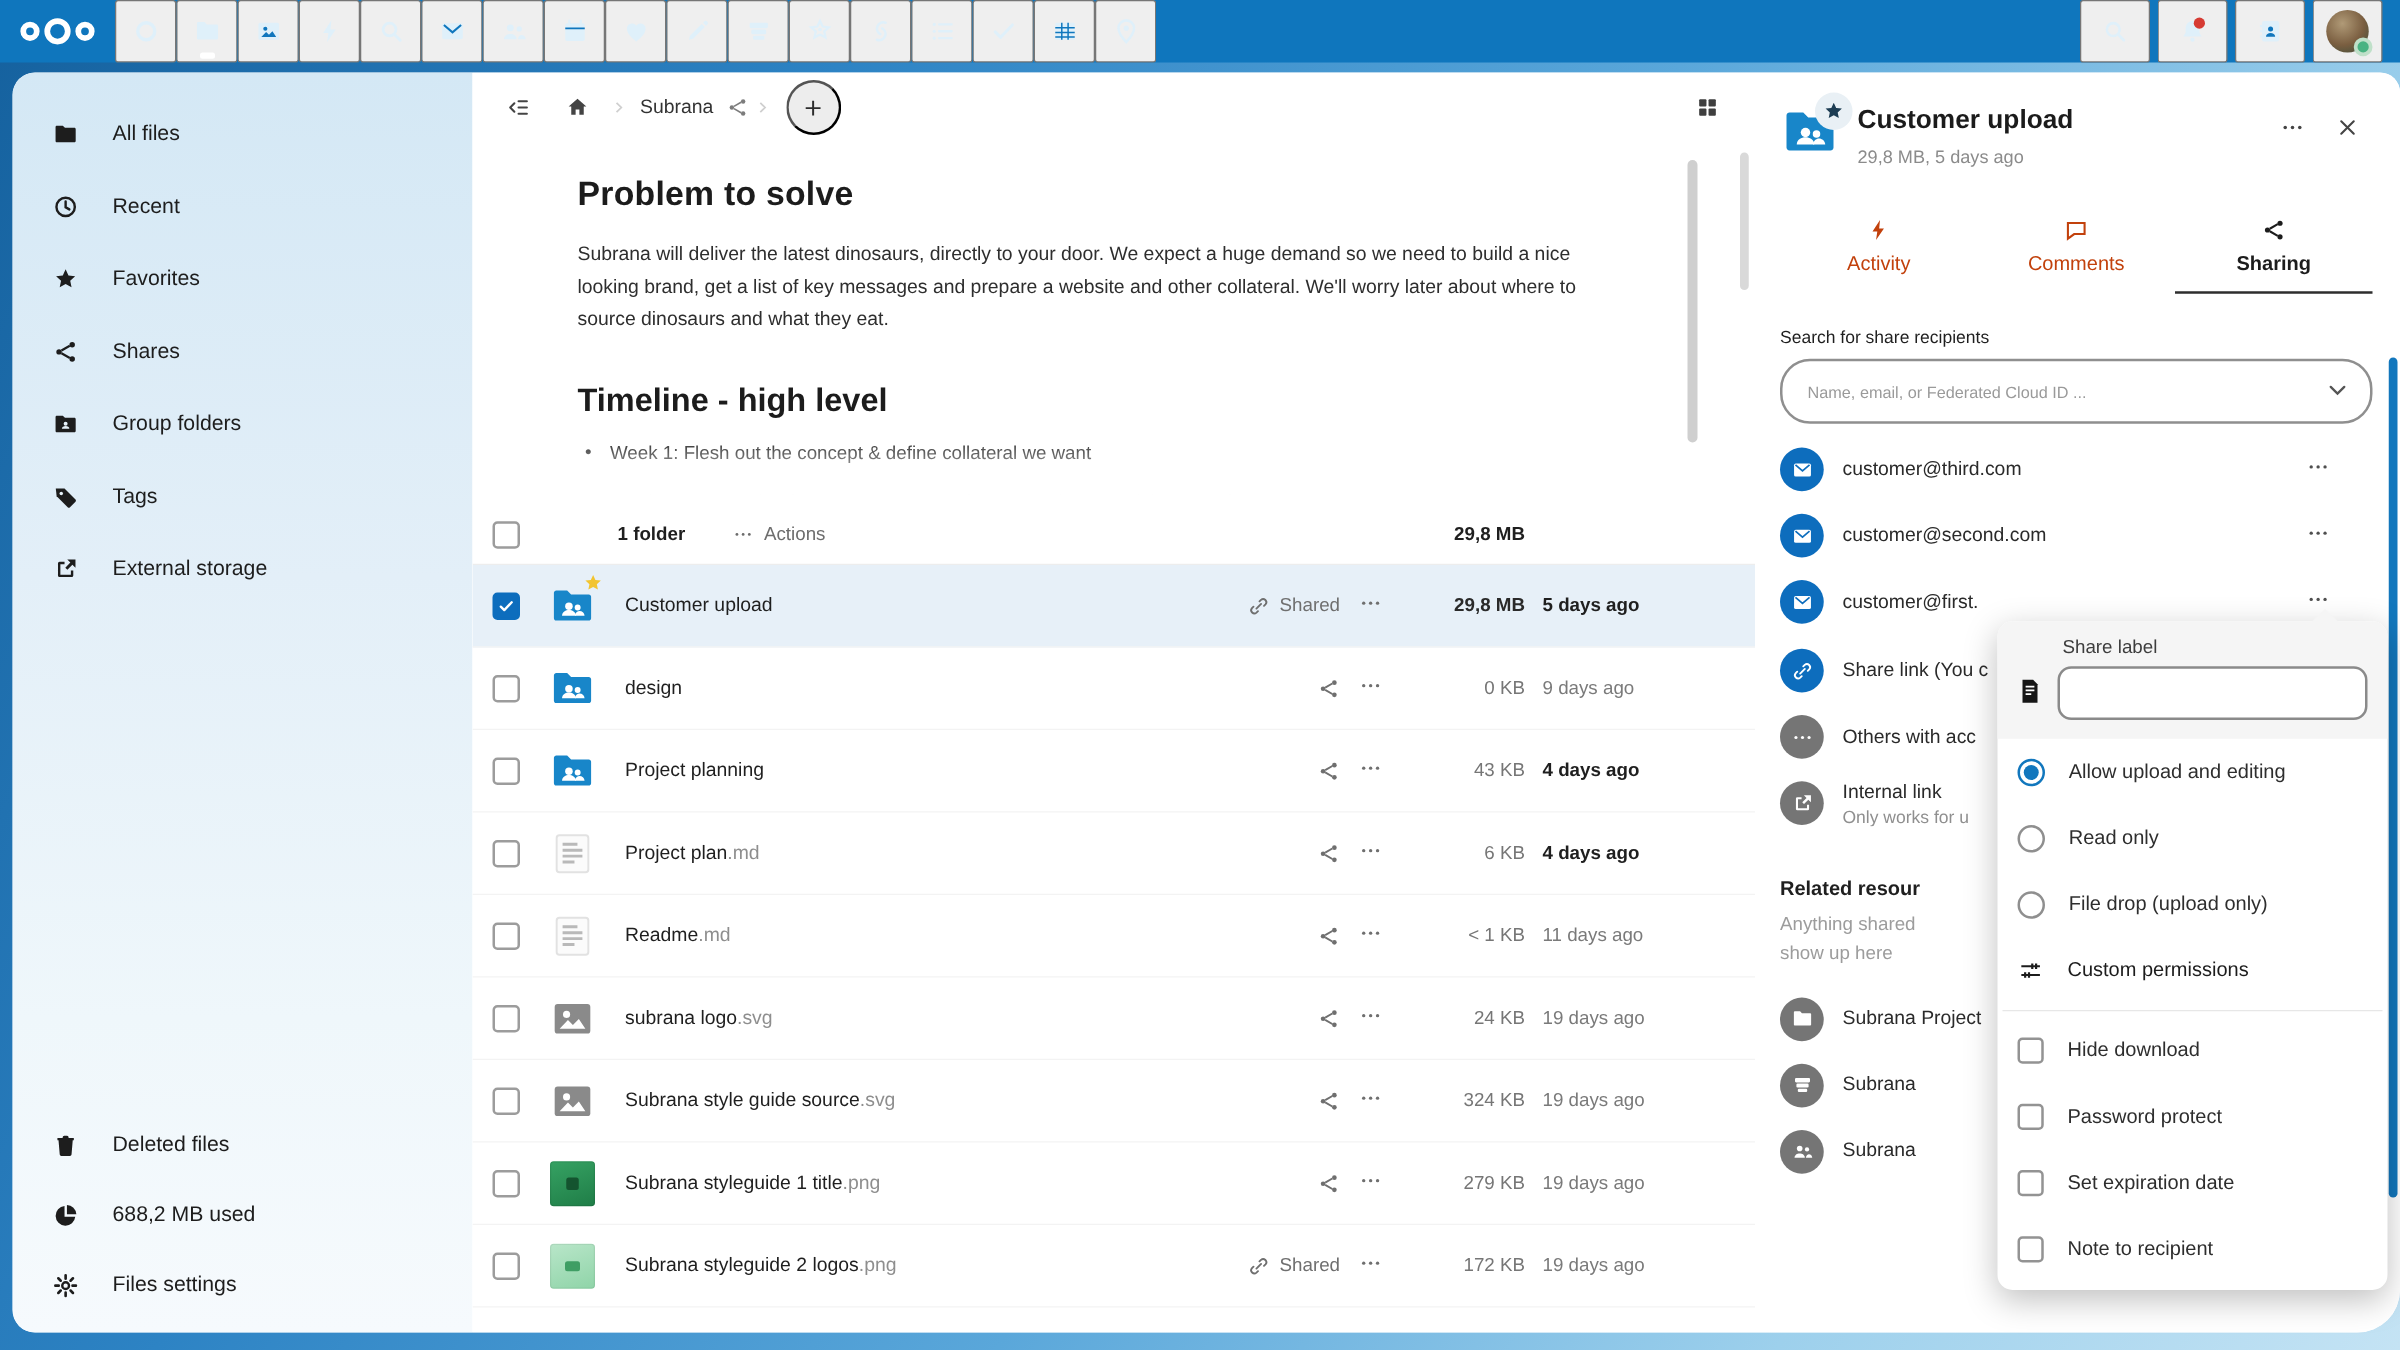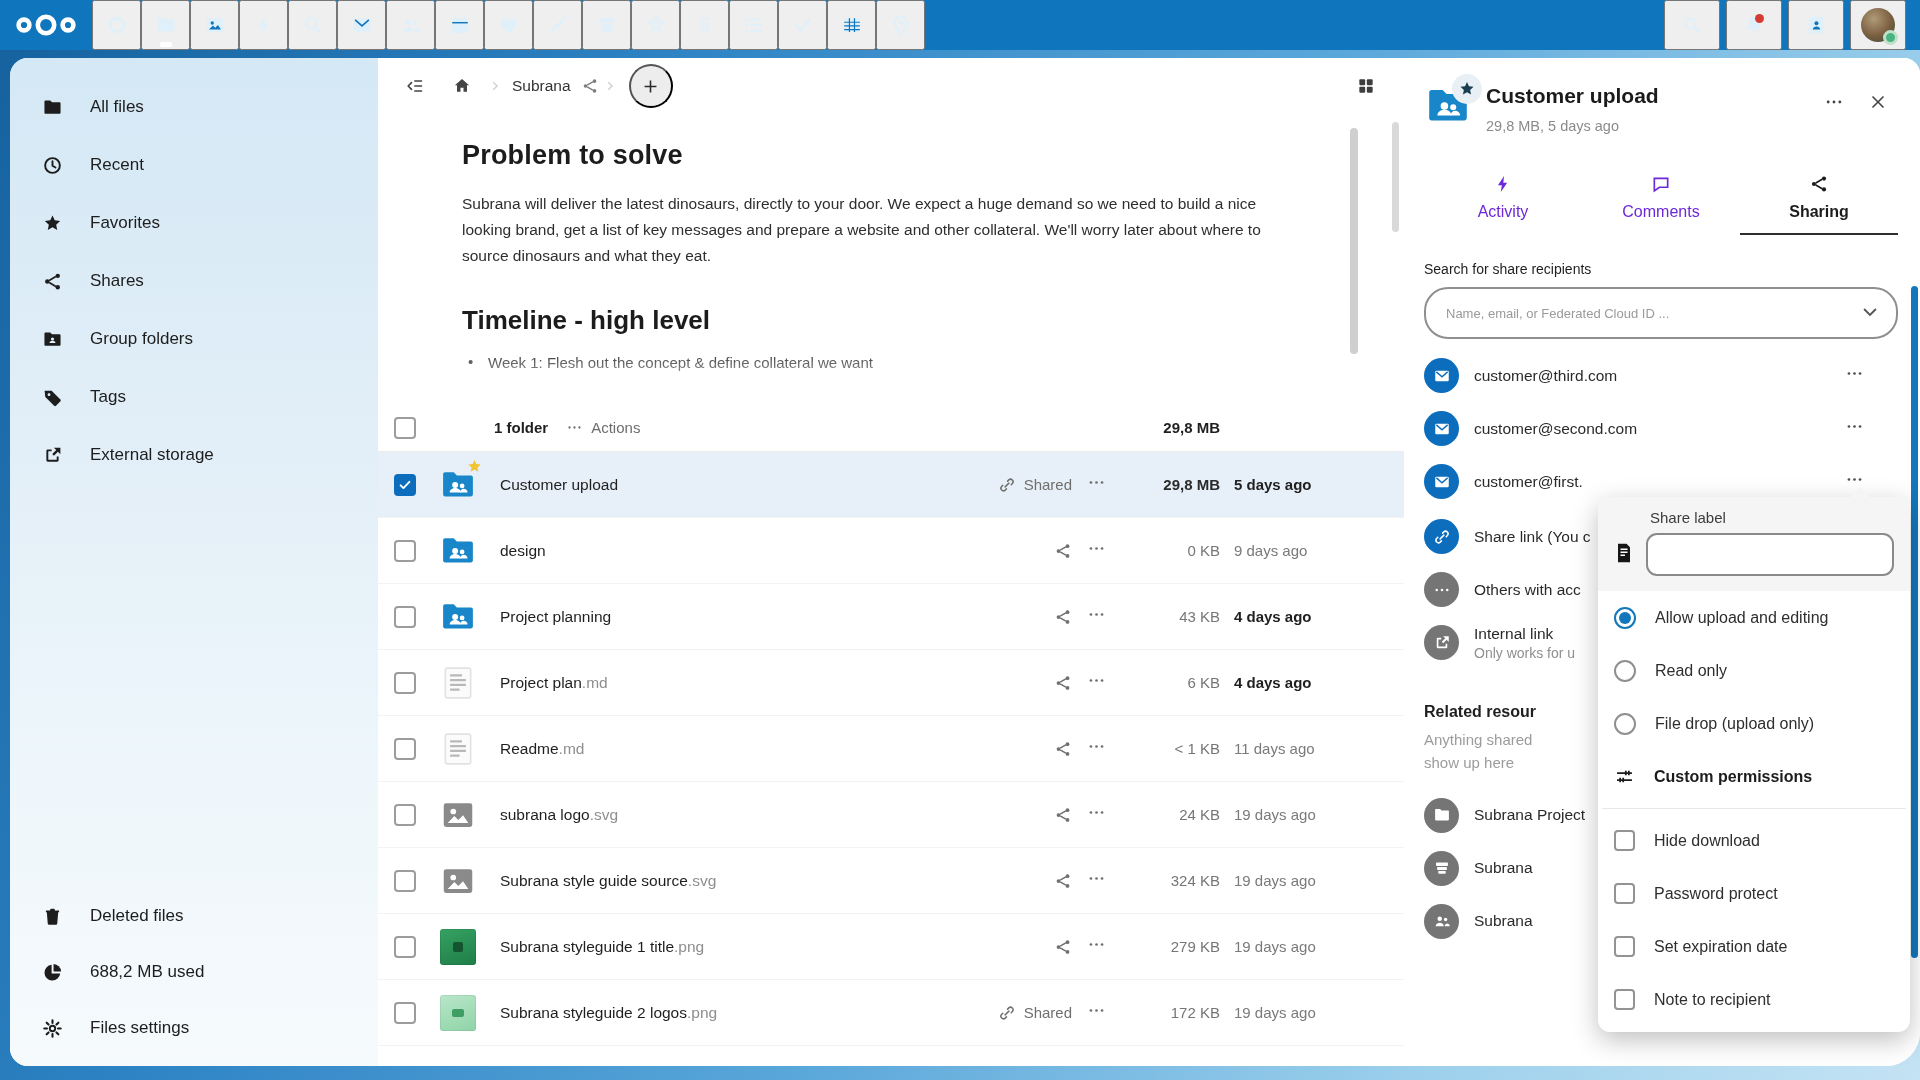--- a/index.html
+++ b/index.html
@@ -55,21 +55,21 @@
   .preview ul{margin-top:18px;list-style:none}
   .preview li{font-size:15px;color:#303030;padding-left:26px;position:relative;margin-bottom:22px;max-width:780px}
   .preview li::before{content:"•";position:absolute;left:6px;top:-1px;color:#333}
   .preview li.faded{opacity:.42}
   .fade{position:absolute;left:0;right:60px;bottom:0;height:52px;background:linear-gradient(180deg,rgba(255,255,255,0),#fff 85%)}
   .pv-scroll{position:absolute;right:46px;top:14px;width:8px;height:226px;border-radius:4px;background:#cfcfcf}
   .main-scroll{position:absolute;right:5px;top:64px;width:7px;height:110px;border-radius:4px;background:#d9d9d9}
 
   .grid7{display:grid;grid-template-columns:44px 56px 1fr 120px 48px 100px 150px;align-items:center;padding:0 34px 0 16px}
   .list-head{height:48px;flex:0 0 48px;border-bottom:1px solid #ededed;font-size:15px}
-  .lh-name{display:flex;align-items:flex-end;gap:18px}
+  .lh-name{display:flex;align-items:flex-end;gap:38px}
   .lh-count{font-weight:700;color:#1f1f1f}
   .actions-btn{display:flex;align-items:center;gap:8px;color:#6d6d6d;cursor:pointer;font-size:15px}
   .actions-btn svg{width:17px;height:17px}
   .lh-size{grid-column:6;justify-self:end;font-weight:700;color:#1f1f1f}
 
   .frow{height:66px;border-bottom:1px solid #f3f3f3;cursor:pointer}
   .frow.selected{background:#e7f0f8}
   .cb{width:22px;height:22px;border:2px solid #9c9c9c;border-radius:4px;display:flex;align-items:center;justify-content:center;background:#fff;cursor:pointer}
   .cb.checked{background:#0d6dbd;border-color:#0d6dbd;color:#fff}
   .cb svg{width:14px;height:14px}
@@ -99,21 +99,21 @@
   .d-fic{position:relative;width:48px;height:48px;flex:0 0 48px}
   .d-fic svg{width:48px;height:48px}
   .d-star{position:absolute;top:-8px;right:-10px;width:30px;height:30px;border-radius:50%;background:#e9f0f5;display:flex;align-items:center;justify-content:center;color:#1d3d53}
   .d-star svg{width:18px;height:18px}
   .d-titles{flex:1;padding-top:2px}
   .d-title{font-size:21px;font-weight:700;color:#1b1b1b}
   .d-meta{margin-top:10px;font-size:14.5px;color:#8b8b8b}
   .d-actions{display:flex;align-items:center;gap:4px;color:#4a4a4a}
   .d-actions .icbtn{width:40px;height:40px}
   .tabs{display:flex;margin-top:30px}
-  .tab{flex:1;display:flex;flex-direction:column;align-items:center;gap:9px;padding:10px 0 12px;cursor:pointer;color:#6d28d9;font-size:16px;border-bottom:2px solid transparent}
+  .tab{flex:1;display:flex;flex-direction:column;align-items:center;gap:9px;padding:10px 0 12px;cursor:pointer;color:#c2410c;font-size:16px;border-bottom:2px solid transparent}
   .tab svg{width:20px;height:20px}
   .tab.active{color:#1c1c1c;font-weight:700;border-bottom-color:#2e2e2e}
   .d-label{margin-top:26px;font-size:14px;color:#1f1f1f}
   .d-search{margin-top:10px;position:relative}
   .d-search input{width:100%;height:52px;border:2px solid #8f8f8f;border-radius:24px;padding:0 52px 0 20px;font-size:13px;color:#333;outline:none;font-family:inherit;background:#fff}
   .d-search input::placeholder{color:#9a9a9a}
   .d-search .chev{position:absolute;right:18px;top:15px;color:#555}
   .d-search .chev svg{width:20px;height:20px}
   .drow{height:53px;display:flex;align-items:center;gap:15px;cursor:pointer}
   .drow .av{width:35px;height:35px;border-radius:50%;display:flex;align-items:center;justify-content:center;color:#fff;flex:0 0 35px}
@@ -132,21 +132,21 @@
   .popover{position:absolute;left:1598px;top:497px;width:312px;z-index:50;background:#fff;border-radius:12px;
            box-shadow:0 8px 26px rgba(0,0,0,.25);padding-bottom:6px}
   .pop-tail{position:absolute;top:-7px;right:42px;width:16px;height:16px;background:#f5f5f5;transform:rotate(45deg);border-radius:2px}
   .pop-head{background:#f5f5f5;border-radius:12px 12px 0 0;padding:12px 16px 15px 14px;display:flex;gap:10px;position:relative}
   .pop-head .ic{color:#161616;margin-top:20px}
   .pop-head .ic svg{width:24px;height:24px}
   .ph-col{flex:1}
   .ph-label{font-size:15px;color:#3d3d3d;margin-left:4px}
   .ph-col input{margin-top:7px;width:100%;height:43px;border:2px solid #8a8a8a;border-radius:11px;background:#fff;outline:none;padding:0 10px;font-size:15px;font-family:inherit}
   .pitem{height:53px;display:flex;align-items:center;gap:19px;padding:0 14px 0 16px;cursor:pointer;font-size:16px;color:#2e2e2e}
-  .pitem.bold{font-weight:700;color:#1c1c1c}
+  .pitem.bold{font-weight:400;color:#1c1c1c}
   .pitem .ic{color:#1c1c1c}
   .pitem .ic svg{width:21px;height:21px}
   .radio{width:22px;height:22px;border-radius:50%;border:2px solid #8f8f8f;flex:0 0 22px;position:relative;background:#fff}
   .radio.on{border-color:#1277bd}
   .radio.on::after{content:"";position:absolute;inset:3px;border-radius:50%;background:#1277bd}
   .pcheck{width:21px;height:21px;border-radius:4px;border:2px solid #939393;flex:0 0 21px;background:#fff}
   .pop-div{height:1px;background:#e7e7e7;margin:5px 4px}
 </style>
 </head>
 <body>

